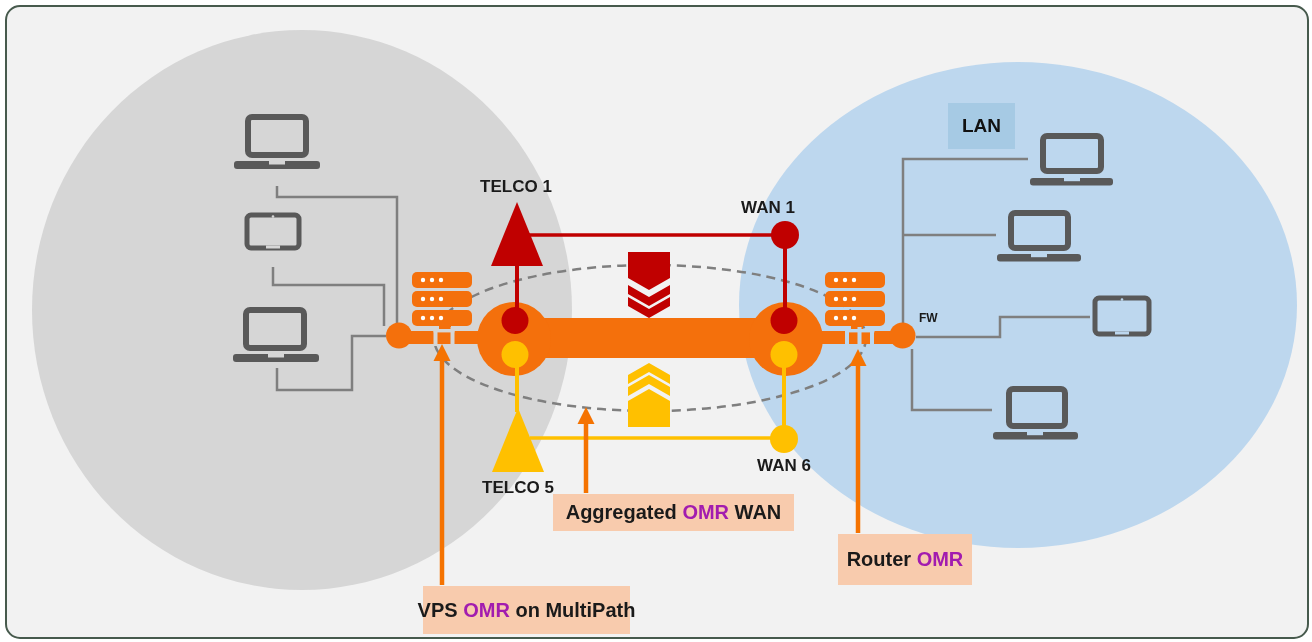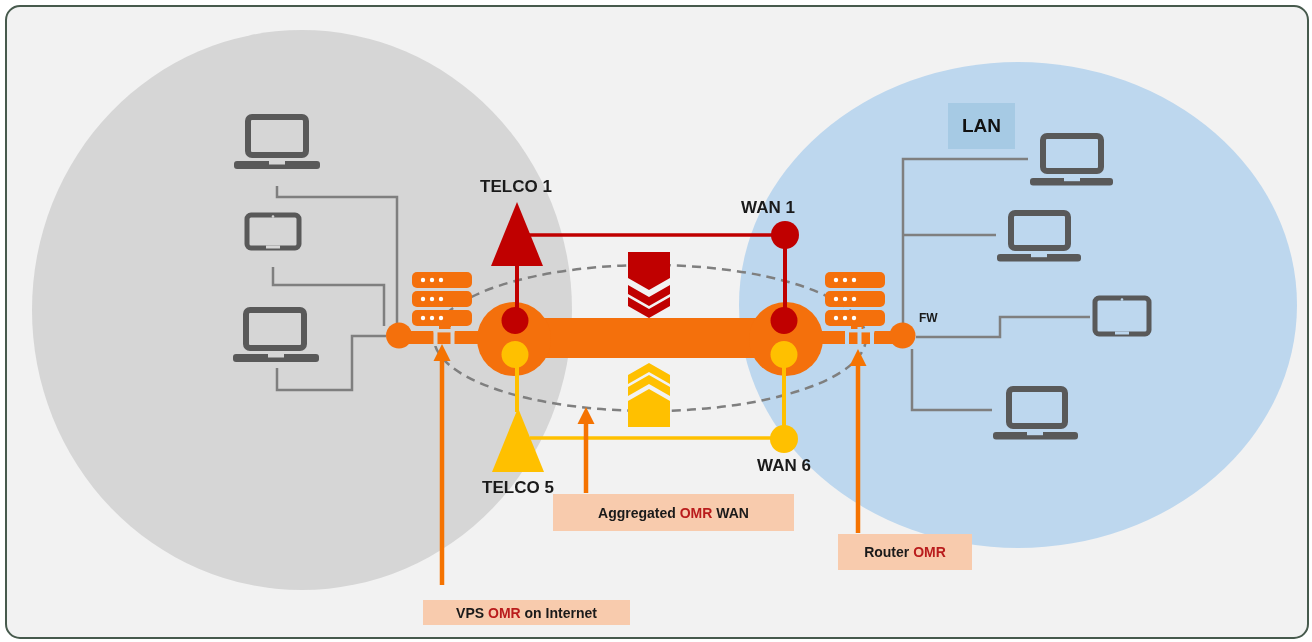--- a/index.html
+++ b/index.html
@@ -8,26 +8,26 @@
   .zone{position:absolute;border-radius:50%;}
   .zone.internet{left:30px;top:28px;width:540px;height:560px;background:#D6D6D6;}
   .zone.lan{left:737px;top:60px;width:558px;height:486px;background:#BDD7EE;}
   svg.art{position:absolute;left:0;top:0;}
   .lbl{position:absolute;font-weight:bold;color:#1a1a1a;white-space:nowrap;}
   .lbl.center{transform:translateX(-50%);}
   .badge{position:absolute;display:flex;align-items:center;justify-content:center;font-weight:bold;color:#111;}
   .badge.internet-badge{left:104px;top:133px;width:114px;height:37px;background:#DFDFDF;font-size:19px;}
   .badge.lan-badge{left:948px;top:103px;width:67px;height:46px;background:#A6CAE4;font-size:19px;}
   .pipe-label{position:absolute;left:650px;top:329px;transform:translateX(-50%);color:#ffffff;font-weight:bold;font-size:19px;}
-  .callout{position:absolute;background:#F8CBAD;display:flex;align-items:center;justify-content:center;font-weight:bold;font-size:14px;color:#1a1a1a;}
+  .callout{position:absolute;background:#F8CBAD;display:flex;align-items:center;justify-content:center;font-weight:bold;font-size:20px;color:#1a1a1a;}
   .callout span{white-space:pre;}
-  .callout .hl{color:#b91c1c;}
+  .callout .hl{color:#a21caf;}
   .callout.aggregated{left:553px;top:494px;width:241px;height:37px;}
-  .callout.router{left:838px;top:534px;width:134px;height:36px;}
-  .callout.vps{left:423px;top:600px;width:207px;height:25px;}
+  .callout.router{left:838px;top:534px;width:134px;height:51px;}
+  .callout.vps{left:423px;top:586px;width:207px;height:48px;}
   .node-lbl{font-size:17px;}
 </style>
 </head>
 <body>
 
 <div class="stage">
   <div class="canvas">
     <div class="zone internet" style="left:25px;top:23px;"></div>
     <div class="zone lan" style="left:732px;top:55px;"></div>
   </div>
@@ -201,15 +201,15 @@
       <span> WAN</span>
   </div>
   <div class="callout router">
     <span>Router </span>
       <span class="hl">OMR</span>
       <span></span>
   </div>
   <div class="callout vps">
     <span>VPS </span>
       <span class="hl">OMR</span>
-      <span> on Internet</span>
+      <span> on MultiPath</span>
   </div>
 </div>
 
 </body></html>

